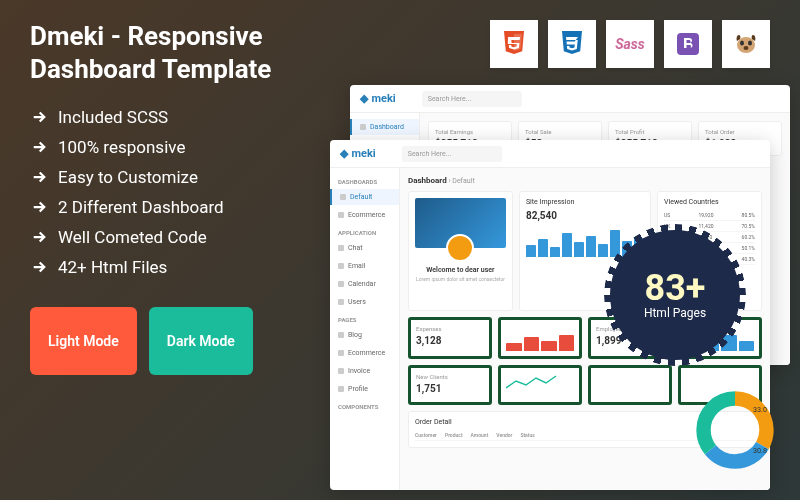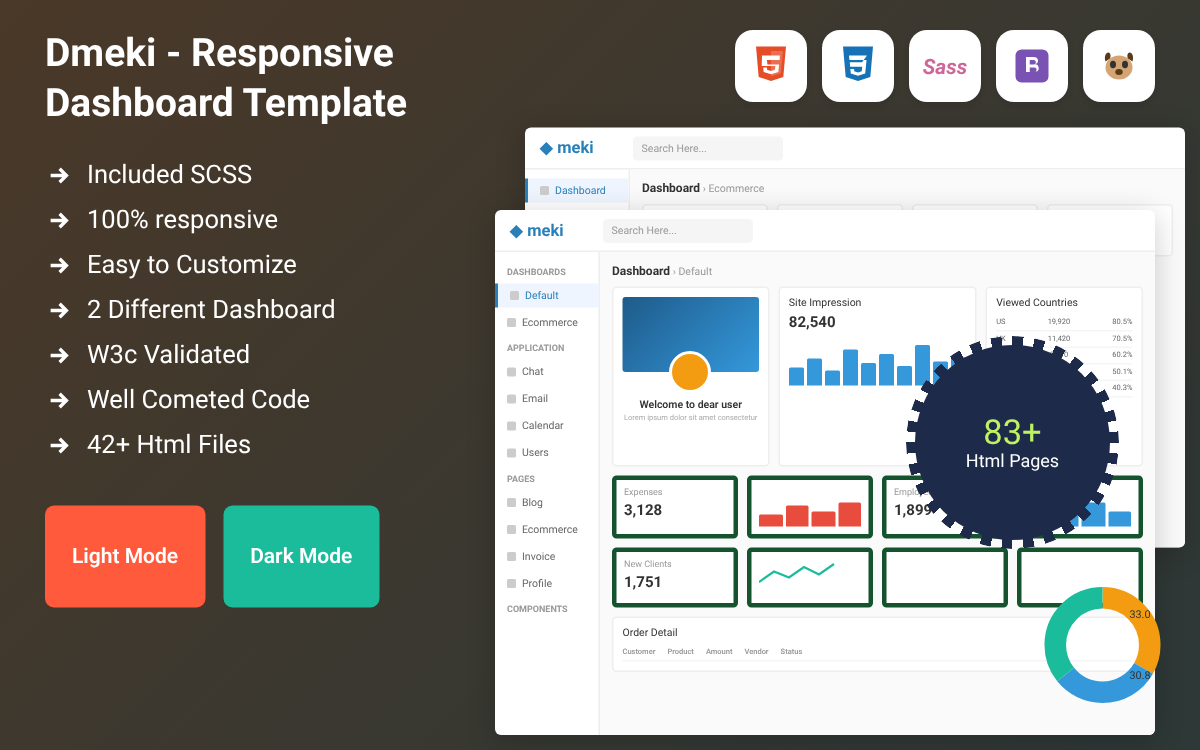--- a/index.html
+++ b/index.html
@@ -7,21 +7,21 @@
 .left-panel{position:absolute;left:30px;top:20px;width:330px;color:#fff}
 .title{font-size:26px;font-weight:700;line-height:1.25;margin-bottom:22px}
 .feature-list{list-style:none;margin-bottom:30px}
 .feature-list li{display:flex;align-items:center;margin-bottom:10px;font-size:17px;font-weight:400}
 .arrow-icon{display:inline-flex;width:18px;height:18px;margin-right:10px;color:#fff}
 .mode-buttons{display:flex;gap:12px}
 .mode-btn{padding:26px 18px;border-radius:6px;font-size:14px;font-weight:600;border:none;color:#fff;cursor:pointer}
 .light-btn{background:#ff5a3c}
 .dark-btn{background:#1abc9c}
 .tech-icons{position:absolute;top:20px;right:30px;display:flex;gap:10px}
-.tech-icon{width:48px;height:48px;background:#fff;border-radius:12px;display:flex;align-items:center;justify-content:center;box-shadow:0 2px 4px rgba(0,0,0,0.1)}
+.tech-icon{width:48px;height:48px;background:#fff;border-radius:0;display:flex;align-items:center;justify-content:center;box-shadow:0 2px 4px rgba(0,0,0,0.1)}
 .tech-icon svg{width:32px;height:32px}
 .dashboard-container{position:absolute;top:85px;right:10px;width:460px;height:400px}
 .dash{position:absolute;background:#fff;border-radius:4px;box-shadow:0 4px 20px rgba(0,0,0,0.2);overflow:hidden}
 .dash-back{top:0;right:0;width:440px;height:280px}
 .dash-front{top:55px;left:0;width:440px;height:350px}
 .dash-header{height:28px;border-bottom:1px solid #eee;display:flex;align-items:center;padding:0 10px;gap:6px}
 .logo{font-size:11px;font-weight:700;color:#2980b9;display:flex;align-items:center;gap:3px}
 .search{flex:1;height:16px;background:#f5f5f5;border-radius:3px;margin-left:20px;max-width:100px;padding:0 6px;font-size:7px;color:#999;display:flex;align-items:center}
 .dash-body{display:flex;height:calc(100% - 28px)}
 .sidebar{width:70px;border-right:1px solid #eee;padding:6px 0}
@@ -45,21 +45,21 @@
 .welcome-text{text-align:center;font-size:7px;font-weight:600;margin-top:18px;color:#333}
 .welcome-sub{text-align:center;font-size:5px;color:#aaa;margin-top:2px}
 .impression-card{flex:1.3}
 .countries-card{flex:1}
 .mini-bars{display:flex;gap:2px;align-items:flex-end;height:30px;margin-top:6px}
 .mini-bar{flex:1;background:#3498db;border-radius:1px 1px 0 0}
 .country-row{display:flex;justify-content:space-between;font-size:5px;color:#666;padding:2px 0;border-bottom:1px solid #f5f5f5}
 .badge-star{position:absolute;top:230px;right:60px;width:130px;height:130px;z-index:10}
 .star-bg{width:100%;height:100%;background:#1e2a4a;border-radius:50%;display:flex;flex-direction:column;align-items:center;justify-content:center;position:relative}
 .star-bg::before{content:'';position:absolute;inset:-6px;background:repeating-conic-gradient(#1e2a4a 0deg 6deg,transparent 6deg 12deg);border-radius:50%;z-index:-1;-webkit-mask:radial-gradient(circle,transparent 58px,#000 58px)}
-.star-num{font-size:23px;font-weight:400;color:#bef264;line-height:1}
+.star-num{font-size:36px;font-weight:700;color:#fef9c3;line-height:1}
 .star-text{font-size:12px;color:#fff;font-weight:400}
 .small-cards{display:flex;gap:6px;margin-bottom:6px}
 .small-card{flex:1;background:#fff;border:3px solid #14532d;border-radius:3px;padding:5px}
 .table-card{background:#fff;border:1px solid #eee;border-radius:3px;padding:6px}
 .table-row{display:flex;font-size:5px;color:#666;padding:2px 0;border-bottom:1px solid #f5f5f5;gap:8px}
 .table-row.th{font-weight:600;color:#999}
 .donut-container{position:absolute;bottom:10px;right:10px;width:90px;height:90px}
 </style>
 </head>
 <body>
@@ -98,28 +98,20 @@
           </svg>
         </span>
         <span>2 Different Dashboard</span>
       </li>
     <li>
         <span class="arrow-icon">
           <svg viewBox="0 0 24 24" fill="none" stroke="currentColor" stroke-width="3">
             <path d="M5 12h14m-6-6 6 6-6 6"></path>
           </svg>
         </span>
-        <span>W3c Validated</span>
-      </li>
-    <li>
-        <span class="arrow-icon">
-          <svg viewBox="0 0 24 24" fill="none" stroke="currentColor" stroke-width="3">
-            <path d="M5 12h14m-6-6 6 6-6 6"></path>
-          </svg>
-        </span>
         <span>Well Cometed Code</span>
       </li>
     <li>
         <span class="arrow-icon">
           <svg viewBox="0 0 24 24" fill="none" stroke="currentColor" stroke-width="3">
             <path d="M5 12h14m-6-6 6 6-6 6"></path>
           </svg>
         </span>
         <span>42+ Html Files</span>
       </li>
@@ -177,21 +169,20 @@
         <div class="sidebar-item active">
             <span class="sidebar-icon"></span>
             <span>Dashboard</span>
           </div>
         <div class="sidebar-item">
             <span class="sidebar-icon"></span>
             <span>Application</span>
           </div>
       </div>
       <div class="main">
-        <div class="breadcrumb"><b>Dashboard</b> › Ecommerce</div>
         <div class="stat-row">
           <div class="stat-card">
               <div class="stat-label">Total Earnings</div>
               <div class="stat-value">$255,718</div>
             </div>
           <div class="stat-card">
               <div class="stat-label">Total Sale</div>
               <div class="stat-value">$52</div>
             </div>
           <div class="stat-card">

